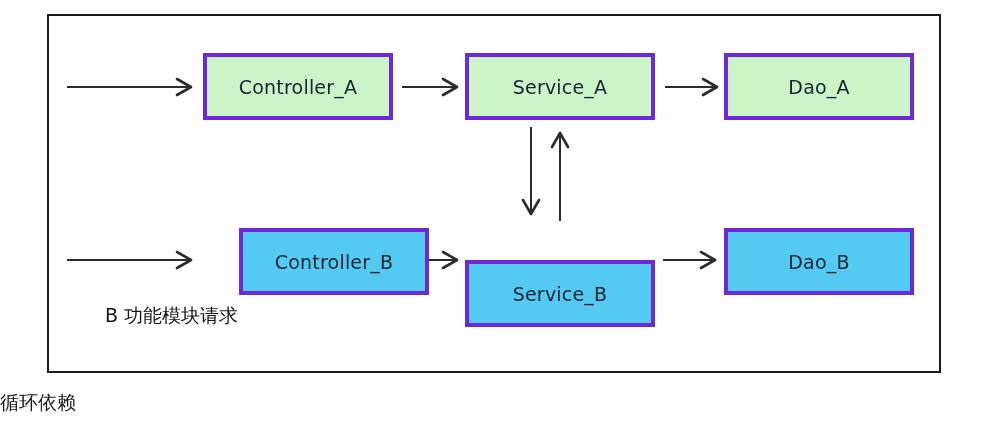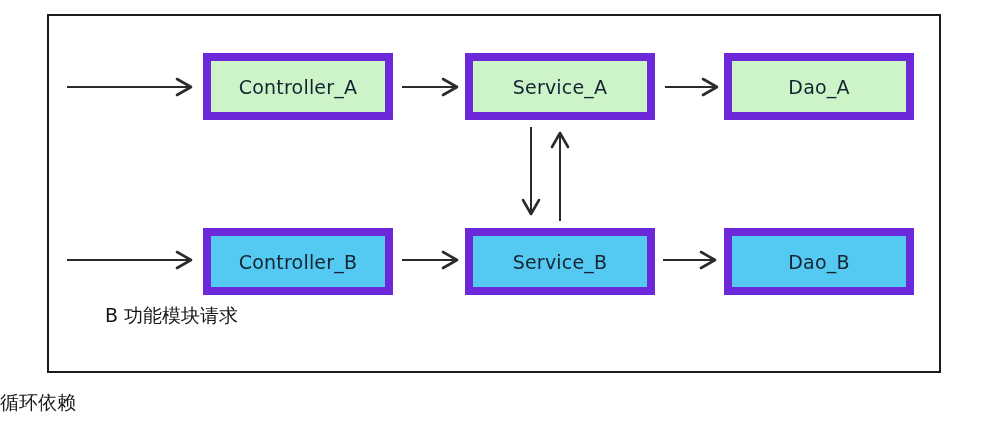--- a/index.html
+++ b/index.html
@@ -17,21 +17,21 @@
     left: 47px; top: 14px;
     width: 894px; height: 359px;
     border: 2px solid #1c1c1c;
     box-sizing: border-box;
     background: transparent;
   }
 
   .node {
     position: absolute;
     width: 190px; height: 67px;
-    border: 8px solid #6d28d9;
+    border: 4px solid #6d28d9;
     box-sizing: border-box;
     display: flex; align-items: center; justify-content: center;
     font-size: 19px;
     font-weight: 500;
     color: #152430;
     letter-spacing: 0.2px;
   }
   .row-a .node, .node.row-a { top: 53px; }
   .pos-c { left: 203px; }
   .pos-s { left: 465px; }
@@ -98,24 +98,24 @@
   <div class="node row-a pos-c" style="background-color: rgb(205, 243, 201);">
     <span>Controller_A</span>
   </div>
   <div class="node row-a pos-d" style="background-color: rgb(205, 243, 201);">
     <span>Dao_A</span>
   </div>
   <div class="node row-a pos-s" style="background-color: rgb(205, 243, 201);">
     <span>Service_A</span>
   </div>
 
-  <div class="node row-b pos-c" style="background-color: rgb(84, 201, 242);">
+  <div class="node row-b pos-c" style="background-color: rgb(84, 201, 242); margin-left: 36px;">
     <span>Controller_B</span>
   </div>
-  <div class="node row-b pos-s" style="background-color: rgb(84, 201, 242);">
+  <div class="node row-b pos-s" style="background-color: rgb(84, 201, 242); margin-top: 32px;">
     <span>Service_B</span>
   </div>
   <div class="node row-b pos-d" style="background-color: rgb(84, 201, 242);">
     <span>Dao_B</span>
   </div>
 
   <div class="req-label b">B 功能模块请求</div>
 
   <div class="caption">循环依赖</div>
 

